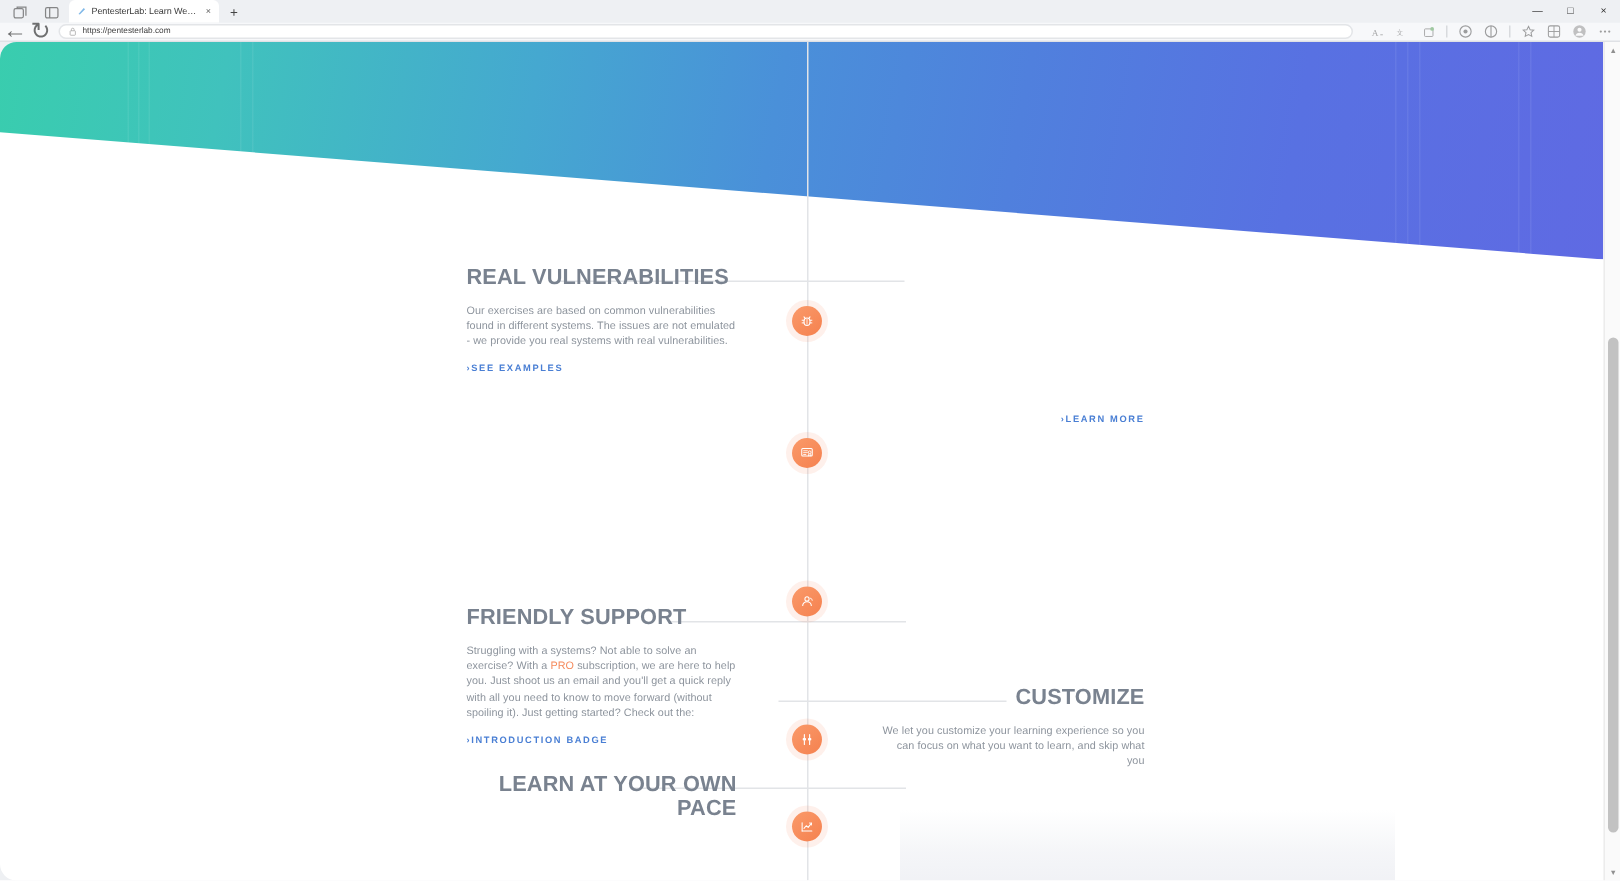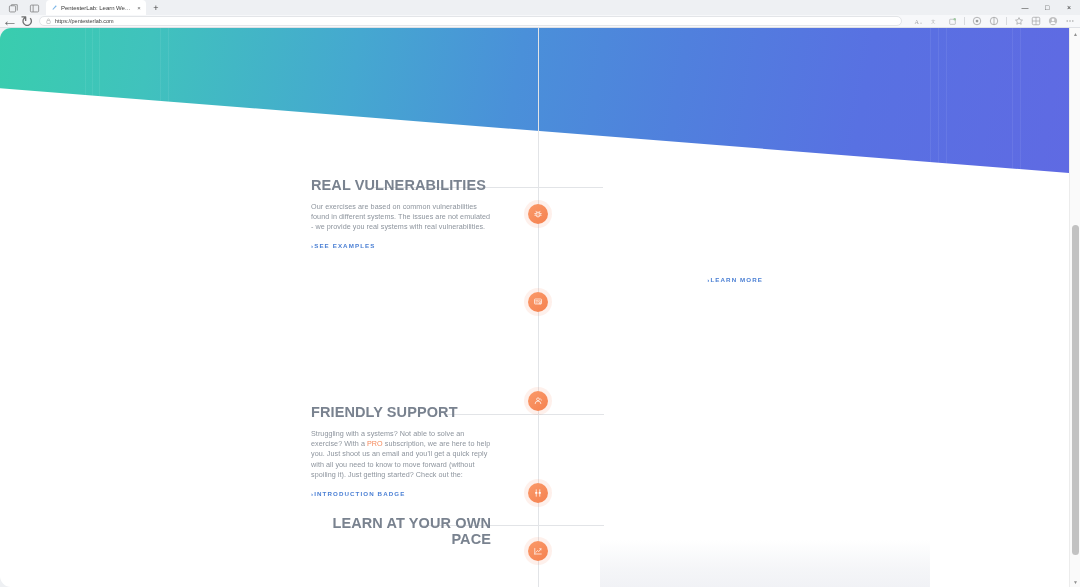--- a/index.html
+++ b/index.html
@@ -311,20 +311,27 @@
       <div class="node" style="left:528px; top:363px;">
         <span>
           <svg width="10" height="10" viewBox="0 0 20 20">
             <circle cx="10" cy="6.5" r="2.8" fill="none" stroke="#fff" stroke-width="1.4"></circle>
             <path d="M4.2 16a5.8 5.8 0 0 1 11.6 0" fill="none" stroke="#fff" stroke-width="1.4"></path>
             <path d="M14.5 5.5a3 3 0 0 1 2.6 3" fill="none" stroke="#fff" stroke-width="1.1" stroke-linecap="round"></path>
           </svg>
         </span>
       </div>
 
+      <div class="block right" style="left:585px; top:430px; width:178px;">
+        <div style="position:relative;">
+          <span class="blk-title">CUSTOMIZE</span>
+          <span class="connector" style="right:92px; width:152px; top:9px;"></span>
+        </div>
+        <div class="blk-body">We let you customize your learning experience so you can focus on what you want to learn, and skip what you</div>
+      </div>
       <div class="node" style="left:528px; top:455px;">
         <span>
           <svg width="10" height="10" viewBox="0 0 20 20">
             <path d="M6.5 3.5v5M6.5 11.5v5M13.5 3.5v5M13.5 11.5v5" stroke="#fff" stroke-width="1.5" stroke-linecap="round"></path>
             <rect x="4.3" y="8" width="4.4" height="3.4" rx="1" fill="#fff"></rect>
             <rect x="11.3" y="8" width="4.4" height="3.4" rx="1" fill="#fff"></rect>
           </svg>
         </span>
       </div>
 

